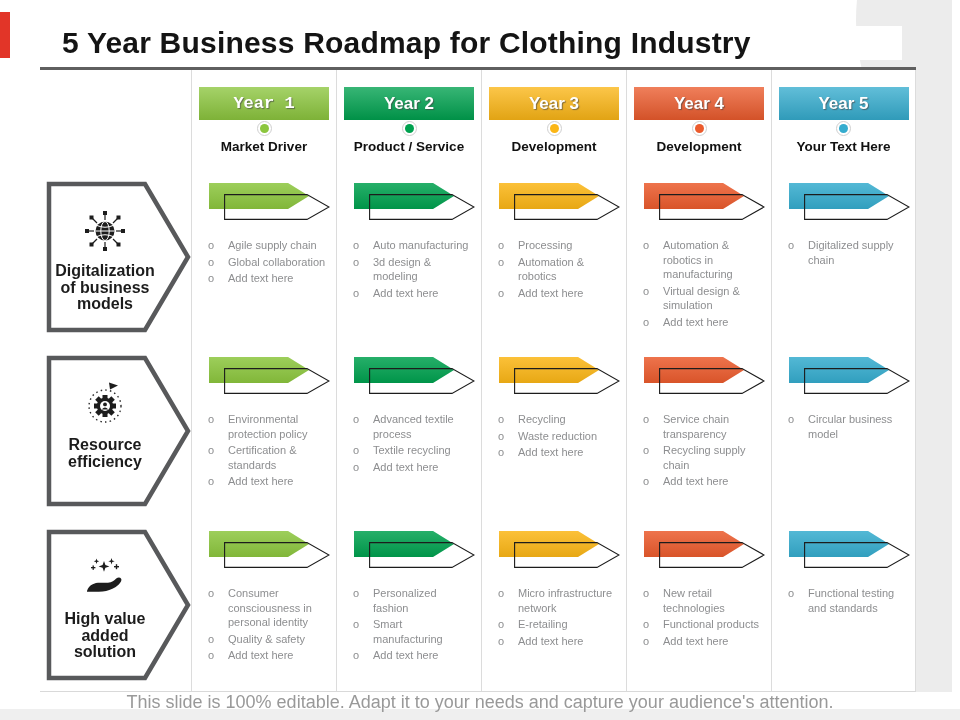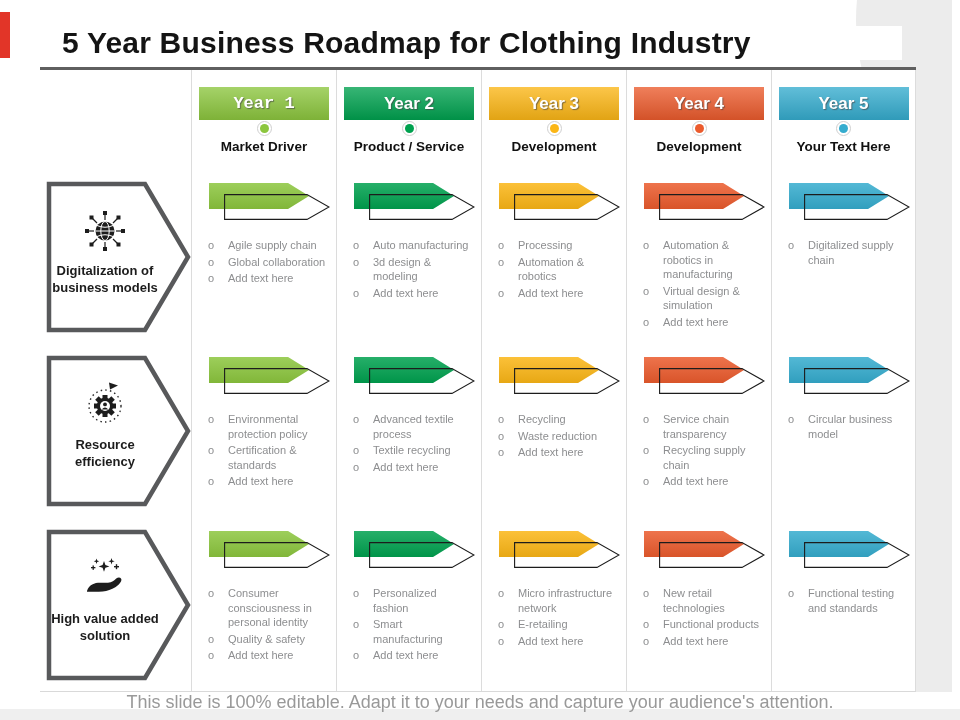--- a/index.html
+++ b/index.html
@@ -48,21 +48,21 @@
   .blist li { display:flex; font-size:11px; line-height:14.5px; color:#8d8e90; margin-bottom:2px; }
   .bul { width:11px; margin-right:9px; flex:0 0 auto; }
   .blist li .txt { flex:1; max-width:101px; }
 
   .lrow { height:174px; position:relative; }
   .chev { position:absolute; left:6px; top:11px; width:146px; height:152px; }
   .chev svg.shape { position:absolute; left:0; top:0; width:146px; height:152px; }
   .chev-content { position:absolute; left:2px; top:0; width:114px; height:152px;
                   display:flex; flex-direction:column; align-items:center; }
   .chev-icon { margin-top:26px; width:48px; height:48px; }
-  .chev-label { margin-top:8px; font-size:13px; line-height:16.5px; font-weight:bold;
+  .chev-label { margin-top:8px; font-size:16px; line-height:16.5px; font-weight:bold;
                 color:#1c1c1c; text-align:center; max-width:112px; }
 
   .slide-footer { position:absolute; left:0; top:692px; width:960px; text-align:center;
                   font-size:18px; color:#999999; z-index:5; }
 </style>
 </head>
 <body>
 
 <div class="deco-circle"></div>
 <div class="deco-band"></div>

